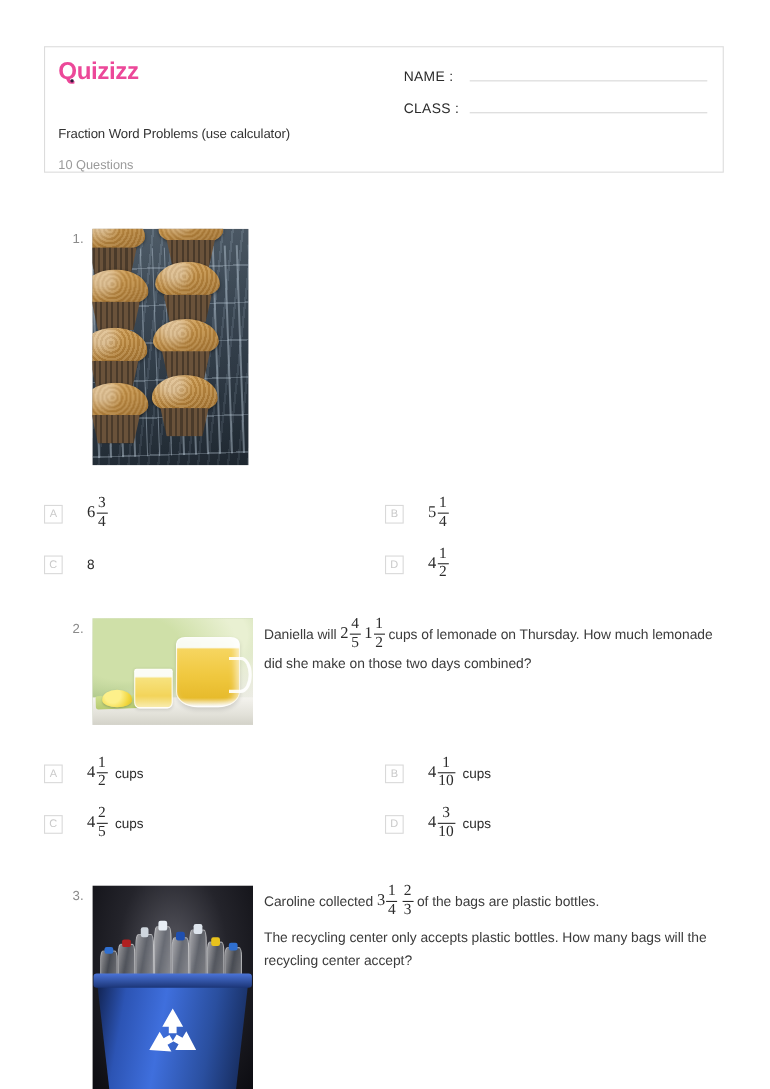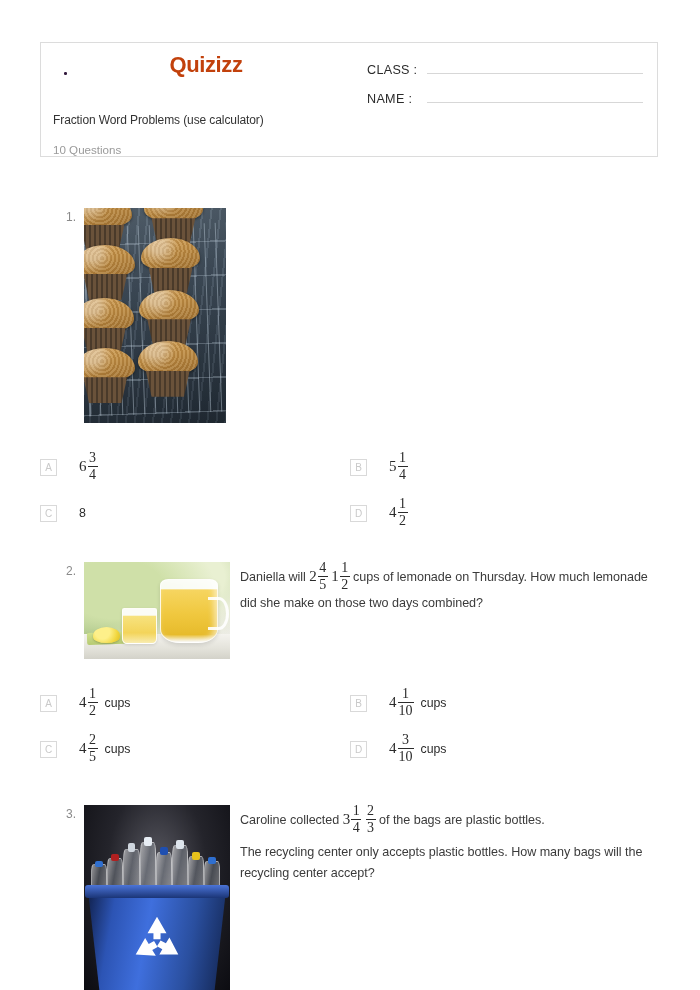--- a/index.html
+++ b/index.html
@@ -23,27 +23,26 @@
   }
   .header-left {
     width: 318px;
     padding: 12px 0 0 12px;
     display: flex;
     flex-direction: column;
   }
   .logo {
     font-size: 19px;
     font-weight: bold;
-    color: #c2410c;
+    color: #ec4899;
     letter-spacing: -0.4px;
     line-height: 20px;
     height: 22px;
     position: relative;
     white-space: nowrap;
-    text-align: center;
   }
   .logo .qbig { font-size: 22px; }
   .logo .qdot {
     position: absolute;
     left: 11px; top: 17px;
     width: 2.6px; height: 2.6px;
     border-radius: 50%;
     background: #32183c;
   }
   .quiz-title {
@@ -307,25 +306,25 @@
     <div class="header-left">
       <div class="logo">
         <span class="qbig">Quizizz</span>
         <span class="qdot"></span>
       </div>
       <div class="quiz-title">Fraction Word Problems (use calculator)</div>
       <div class="quiz-count">10 Questions</div>
     </div>
     <div class="header-right">
       <div class="field-row">
+        <span class="field-label">NAME :</span>
+        <span class="field-line"></span>
+      </div>
+      <div class="field-row">
         <span class="field-label">CLASS :</span>
-        <span class="field-line"></span>
-      </div>
-      <div class="field-row">
-        <span class="field-label">NAME :</span>
         <span class="field-line"></span>
       </div>
     </div>
   </div>
 
   <div class="question" style="top:208px;">
     <div class="q-head" style="height:218px;">
       <div class="q-num">1.</div>
       <div class="q-img" style="width:142px;height:215px;">
         <div class="photo photo-muffins">

